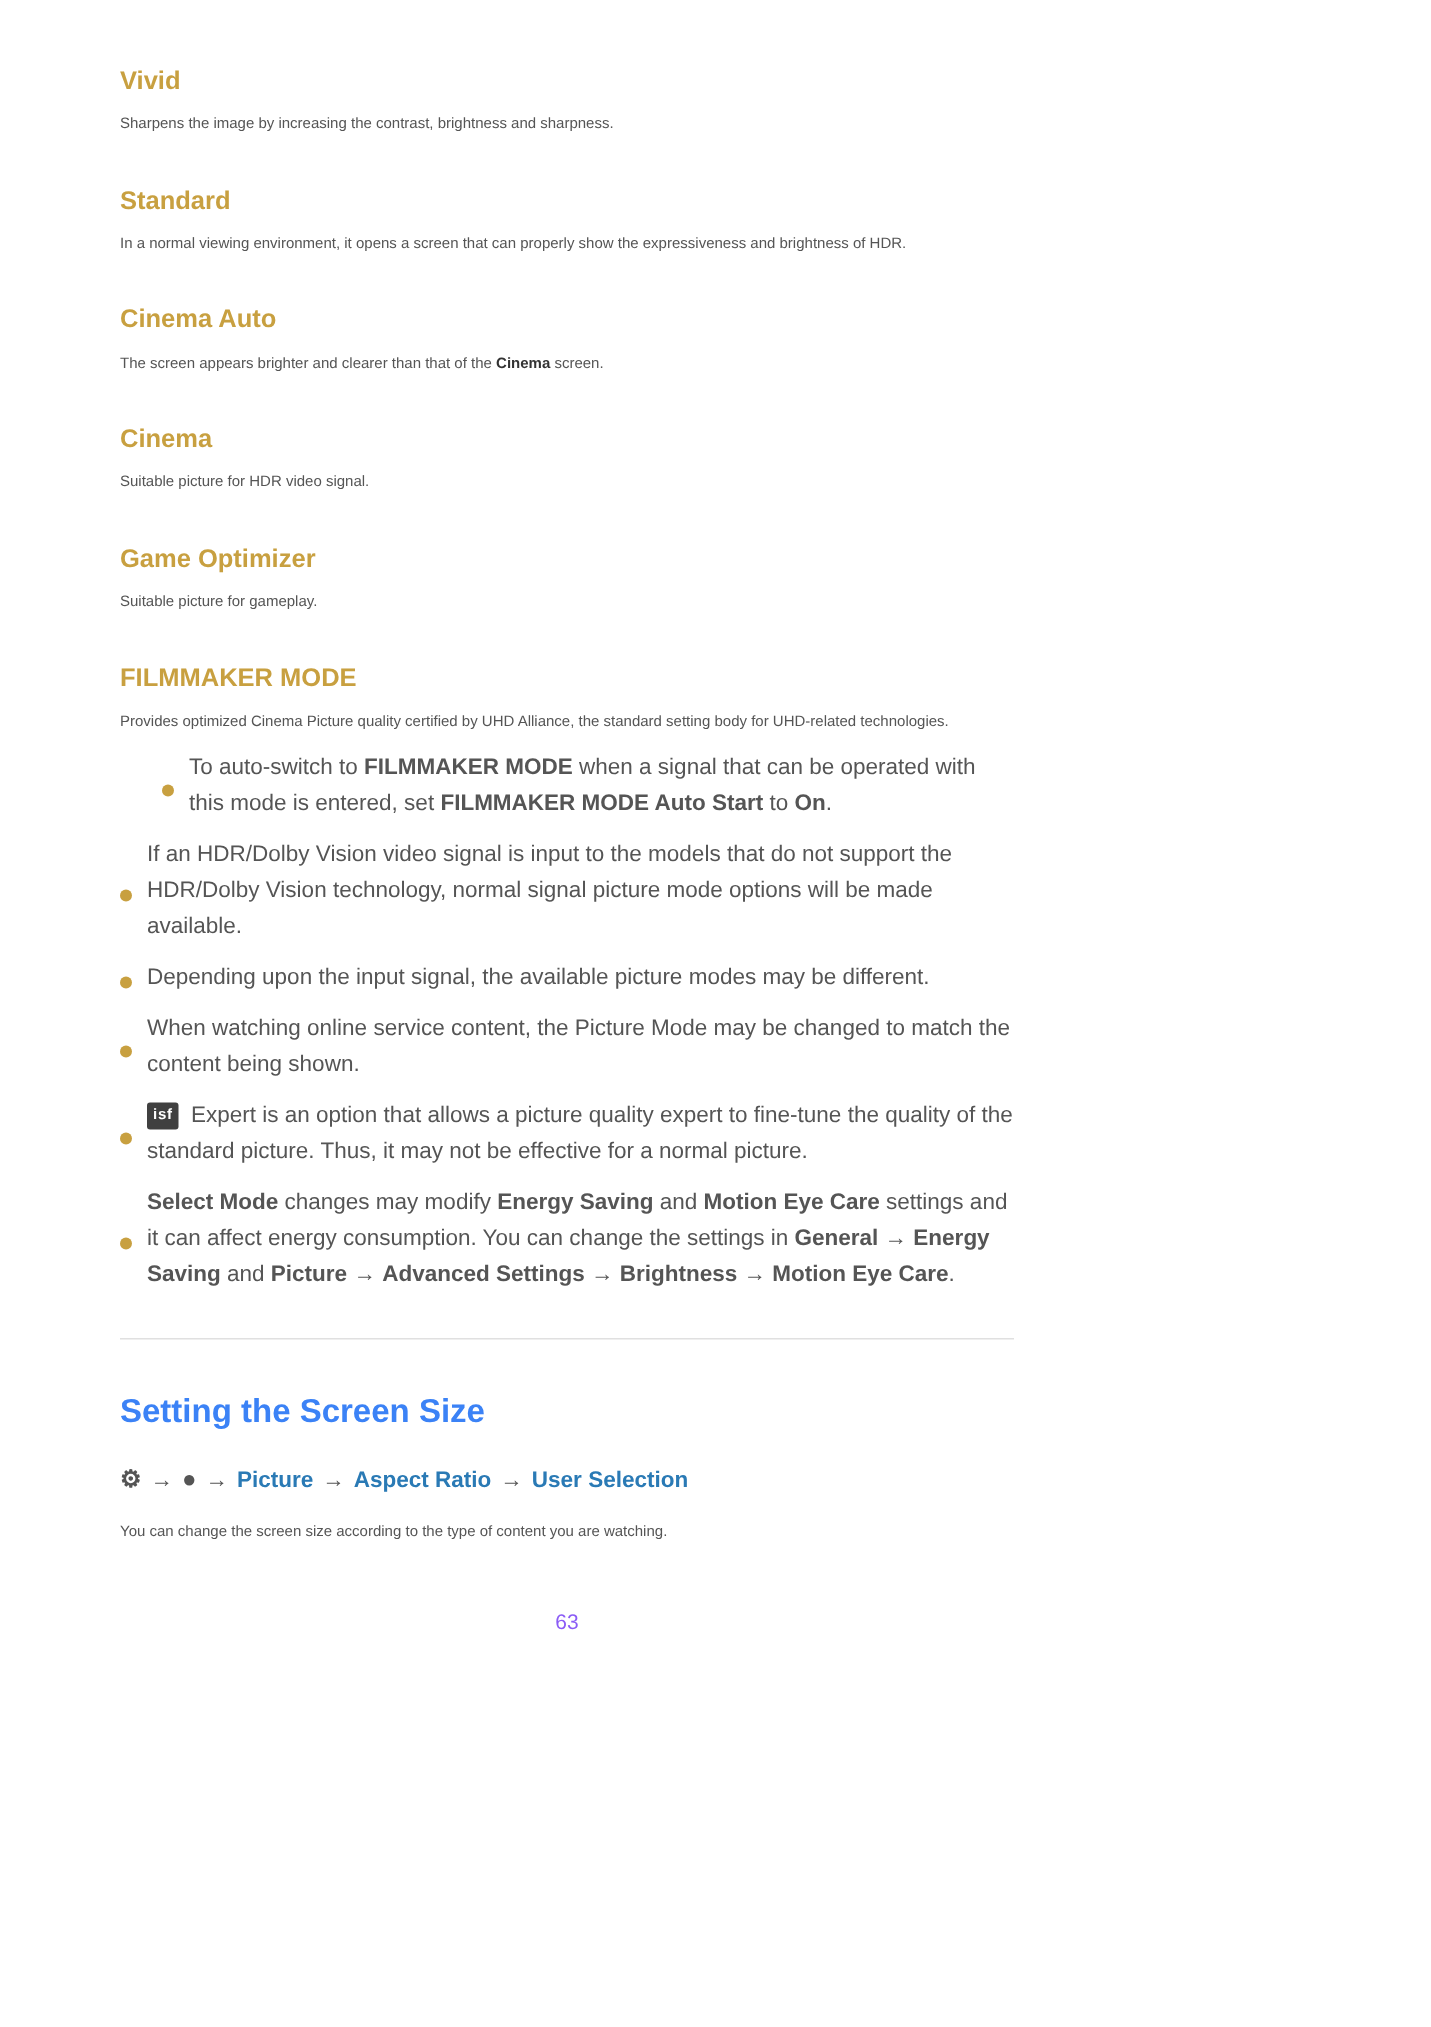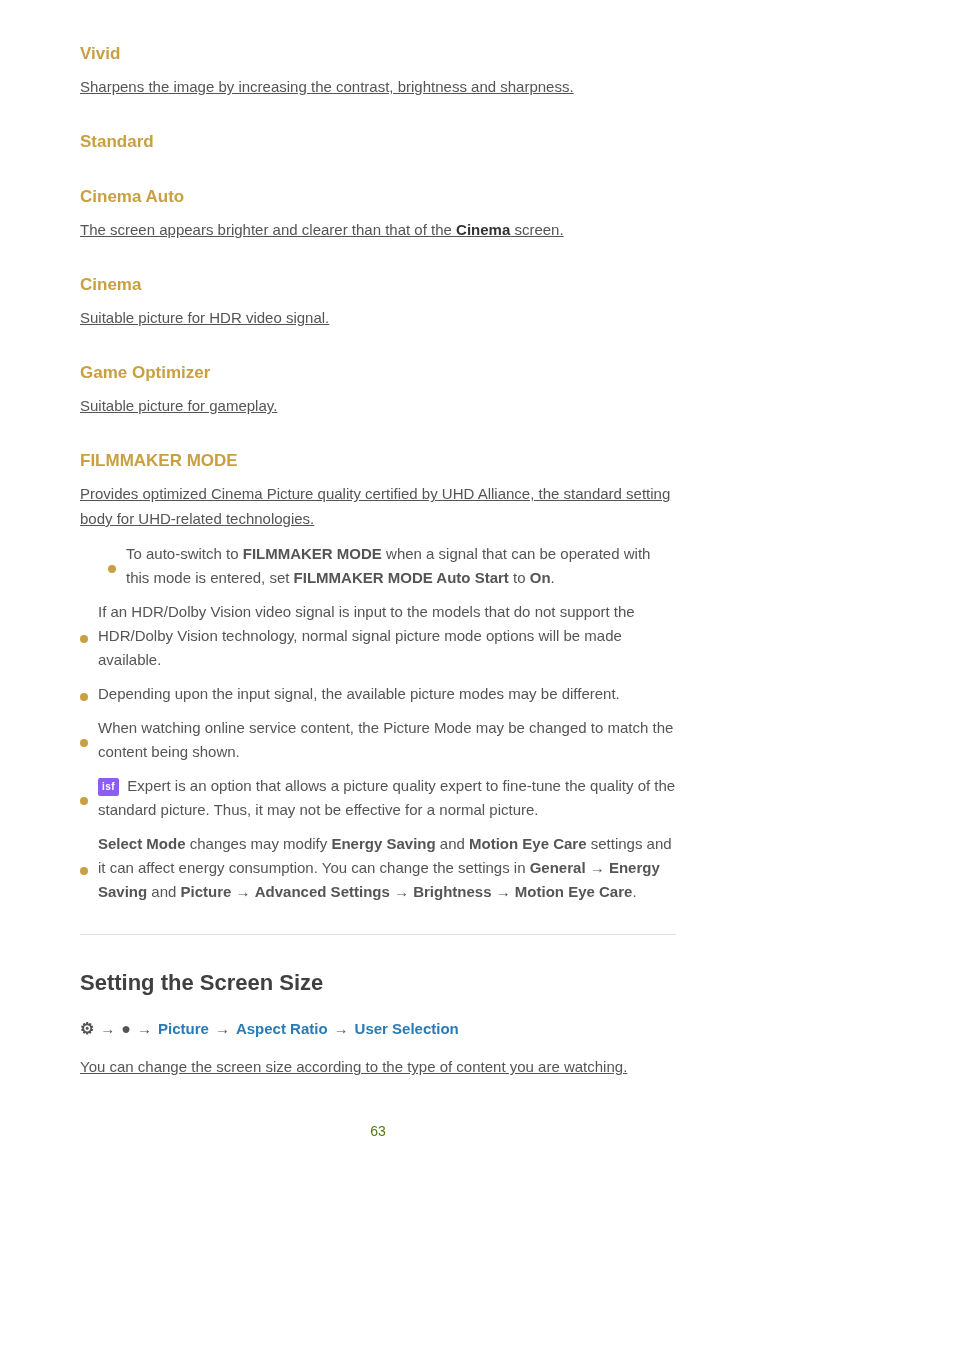--- a/index.html
+++ b/index.html
@@ -35,23 +35,22 @@
       margin-bottom: 8px;
     }
 
     .section-title.filmmaker {
       color: #c8a040;
       text-transform: uppercase;
     }
 
     .section-body {
       color: #555;
-      font-size: 15px;
+      font-size: 10px;
       line-height: 1.65;
-      text-decoration: underline;
     }
 
     .section-body strong {
       font-weight: 700;
       color: #333;
     }
 
     .bullet-list {
       list-style: none;
       padding: 0;
@@ -77,21 +76,21 @@
       margin-right: 10px;
       flex-shrink: 0;
     }
 
     .bullet-content {
       flex: 1;
     }
 
     .isf-badge {
       display: inline-block;
-      background: #8b5cf6;
+      background: #404040;
       color: #fff;
       font-size: 10px;
       font-weight: 700;
       padding: 1px 4px;
       border-radius: 2px;
       margin-right: 4px;
       vertical-align: middle;
       letter-spacing: 0.5px;
     }
 
@@ -101,21 +100,21 @@
       margin: 30px 0;
     }
 
     .screen-size-section {
       margin-top: 10px;
     }
 
     .screen-size-title {
       font-size: 22px;
       font-weight: 700;
-      color: #404040;
+      color: #3b82f6;
       margin-bottom: 16px;
     }
 
     .nav-path {
       display: flex;
       align-items: center;
       gap: 4px;
       margin-bottom: 14px;
       font-size: 15px;
       font-weight: 700;
@@ -132,41 +131,42 @@
       margin: 0 2px;
     }
 
     .nav-link {
       color: #2a7ab5;
       font-weight: 700;
     }
 
     .page-number {
       text-align: center;
-      color: #4d7c0f;
+      color: #8b5cf6;
       font-size: 14px;
       margin-top: 40px;
     }
 
     .indent-bullet {
       margin-left: 28px;
     }
   </style>
 </head>
 <body>
 
 <div class="page">
 
   <div class="section">
     <div class="section-title">Vivid</div>
     <div class="section-body">Sharpens the image by increasing the contrast, brightness and sharpness.</div>
   </div>
 
   <div class="section">
     <div class="section-title">Standard</div>
+    <div class="section-body">In a normal viewing environment, it opens a screen that can properly show the expressiveness and brightness of HDR.</div>
   </div>
 
   <div class="section">
     <div class="section-title">Cinema Auto</div>
     <div class="section-body">
       <span>The screen appears brighter and clearer than that of the </span><strong>Cinema</strong><span> screen.</span>
     </div>
   </div>
 
   <div class="section">

